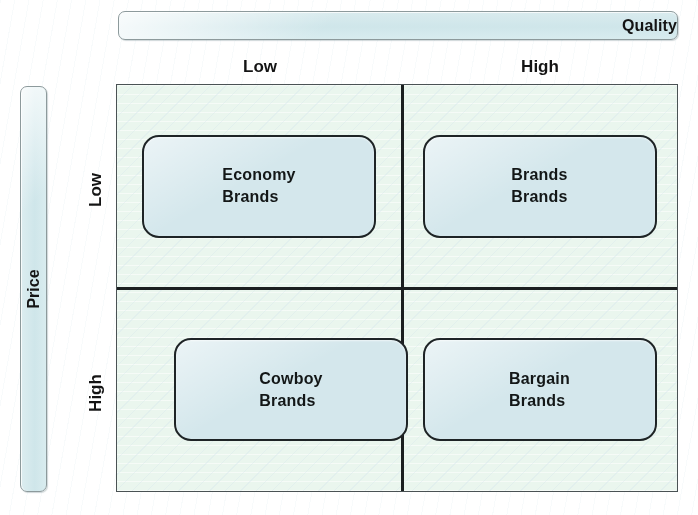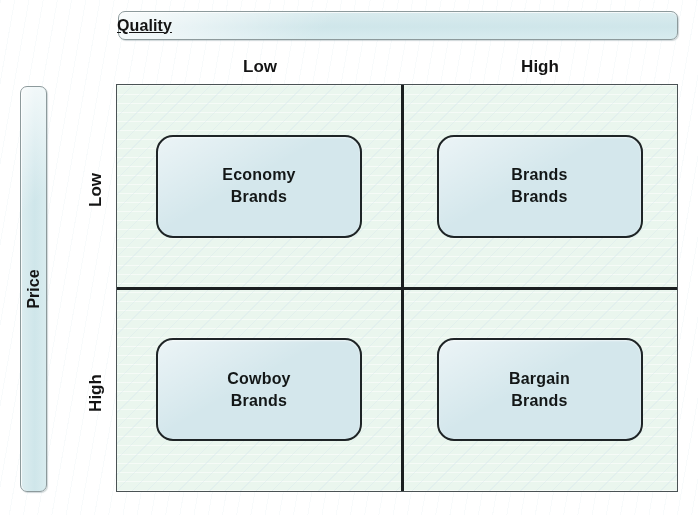--- a/index.html
+++ b/index.html
@@ -39,26 +39,25 @@
       linear-gradient(180deg, #d9ebee 0%, #cfe6ea 55%, #d8ecef 100%);
     box-shadow: inset 0 1px 0 rgba(255,255,255,0.75),
                 1px 1px 1px rgba(120,140,145,0.35);
   }
   .axis-bar-h .axis-label {
     position: absolute;
     left: 0; right: 0;
     top: 50%;
     transform: translateY(-50%);
     margin-left: -2px;
-    text-align: left;
+    text-align: right;
     font-size: 16px;
     font-weight: bold;
     color: #141414;
     letter-spacing: 0.1px;
-    text-decoration: underline;
   }
 
   
   .axis-bar-v {
     position: absolute;
     left: 20px;
     top: 86px;
     width: 27px;
     height: 406px;
     box-sizing: border-box;
@@ -161,36 +160,36 @@
 
   
   .cell {
     position: absolute;
     display: flex;
     align-items: center;
     justify-content: center;
   }
   .cell.q-tl { left: 0px;   top: 0px;   width: 284px; height: 202px; }
   .cell.q-tr { left: 286px; top: 0px;   width: 273px; height: 202px; }
-  .cell.q-bl { left: 0px;   top: 204px; width: 284px; height: 201px; }
+  .cell.q-bl { left: 0px;   top: 204px; width: 284px; height: 201px; padding-left: 32px; }
   .cell.q-br { left: 286px; top: 204px; width: 273px; height: 201px; }
 
   .brand-box {
-    width: 206px;
+    width: 234px;
     height: 103px;
     box-sizing: border-box;
     border: 2.5px solid #1e2426;
     border-radius: 17px;
     background:
       linear-gradient(150deg, rgba(255,255,255,0.55) 0%, rgba(255,255,255,0) 45%),
       #d4e7ec;
     display: flex;
     align-items: center;
     justify-content: center;
-    text-align: center;
+    text-align: left;
     box-shadow: inset 0 1px 2px rgba(255,255,255,0.6);
   }
   .brand-box .brand-text {
     font-size: 16px;
     font-weight: bold;
     color: #131717;
     line-height: 1.35;
     letter-spacing: 0.2px;
   }
   .brand-box .brand-text .l2 { display: block; }

